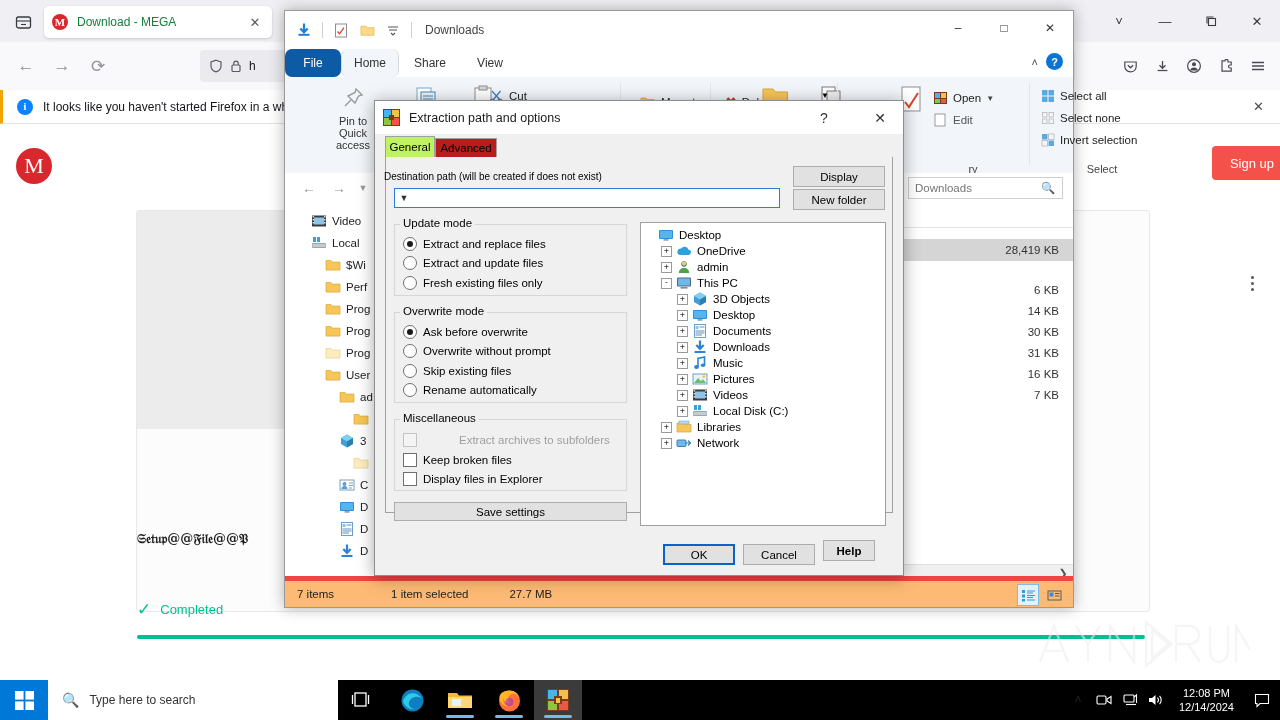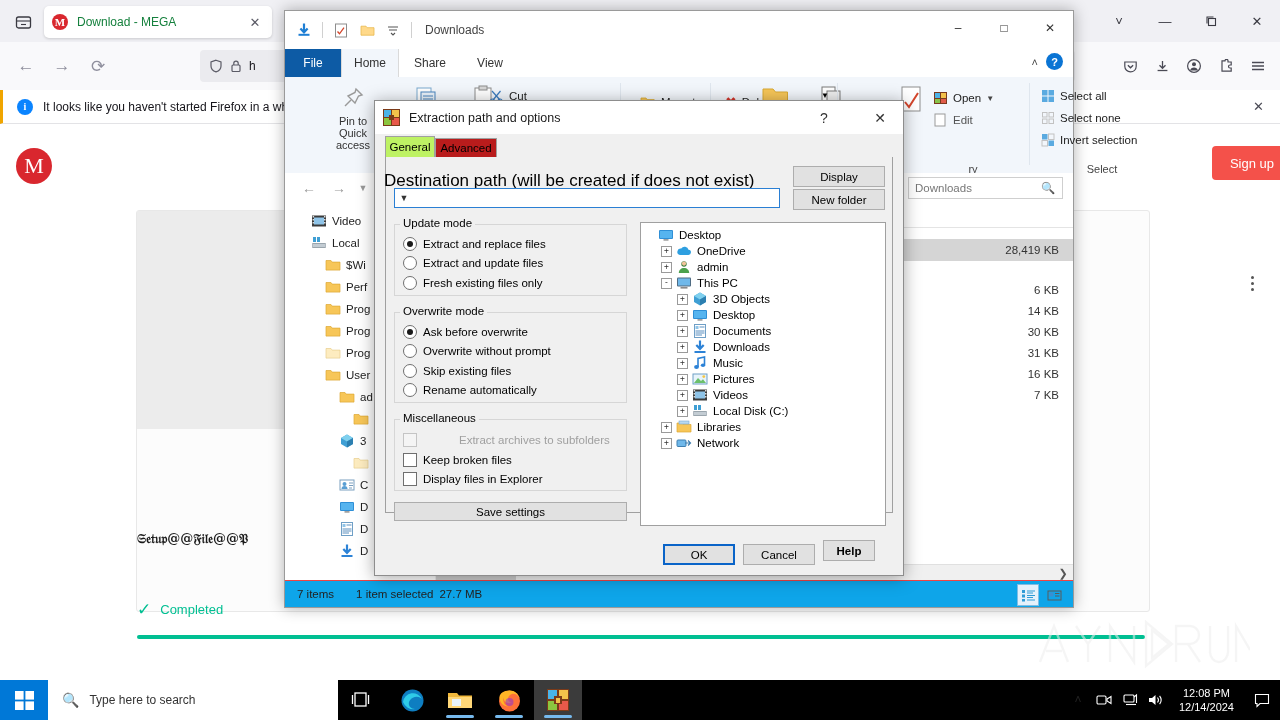--- a/index.html
+++ b/index.html
@@ -65,21 +65,21 @@
       border:1px solid #9a9a9a;box-shadow:0 0 14px rgba(0,0,0,.30);box-sizing:border-box;}
   #ex-title{position:absolute;left:0;top:0;width:788px;height:38px;background:#fff;}
   #ex-qat{position:absolute;left:8px;top:8px;height:22px;display:flex;align-items:center;gap:4px;}
   #ex-qat .qi{width:22px;height:22px;display:flex;align-items:center;justify-content:center;}
   .vsep{width:1px;height:16px;background:#d0d0d0;margin:0 3px;}
   #ex-path-title{position:absolute;left:140px;top:0;height:38px;display:flex;align-items:center;font-size:12px;color:#444;}
   #ex-wc{position:absolute;right:0;top:0;height:34px;display:flex;}
   #ex-wc .b{width:46px;height:34px;display:flex;align-items:center;justify-content:center;color:#333;font-size:12px;}
 
   #ex-tabs{position:absolute;left:0;top:38px;width:788px;height:28px;background:#fff;border-bottom:1px solid #dadada;}
-  .ex-tab{position:absolute;top:0;height:28px;display:flex;align-items:center;justify-content:center;font-size:12px;padding:0 14px;box-sizing:border-box;}
+  .ex-tab{position:absolute;top:0;height:28px;display:flex;align-items:center;justify-content:center;font-size:12px;padding:0 14px;box-sizing:border-box;border-radius:7px;}
   #ex-tab-file{left:0;width:56px;background:#0d5ba5;color:#fff;}
   #ex-tab-home{left:56px;width:58px;background:#f2f6fb;color:#333;border-left:1px solid #dadada;border-right:1px solid #dadada;}
   #ex-tab-share{left:114px;width:62px;color:#333;}
   #ex-tab-view{left:176px;width:58px;color:#333;}
   #ex-help{position:absolute;right:10px;top:4px;display:flex;align-items:center;gap:8px;}
   #ex-help .chev{color:#444;font-size:11px;}
   #ex-help .q{width:17px;height:17px;border-radius:50%;background:#0a74d4;color:#fff;font-size:11px;
       display:flex;align-items:center;justify-content:center;font-weight:bold;}
 
   #ex-ribbon{position:absolute;left:0;top:66px;width:788px;height:96px;background:#f2f6fb;border-bottom:1px solid #dadada;}
@@ -106,21 +106,21 @@
   #ex-colhdr{position:absolute;left:0;top:0;width:100%;height:24px;border-bottom:1px solid #e4e4e4;background:#fff;}
   .colh{position:absolute;top:0;height:24px;display:flex;align-items:center;font-size:11.5px;color:#444;padding-left:8px;box-sizing:border-box;}
   .frow{position:absolute;left:0;width:100%;height:22px;display:flex;align-items:center;font-size:11.5px;color:#222;}
   .frow .fsz{position:absolute;right:14px;color:#333;}
   .frow.sel{background:#d5d5d5;}
   .frow .fnm{padding-left:10px;}
   #ex-hscroll{position:absolute;left:0;bottom:0;width:100%;height:16px;background:#f0f0f0;border-top:1px solid #e0e0e0;}
   #ex-hthumb{position:absolute;left:0;top:1px;height:14px;background:#cdcdcd;}
   #ex-hright{position:absolute;right:2px;top:0;width:16px;height:16px;display:flex;align-items:center;justify-content:center;color:#555;font-size:11px;}
 
-  #ex-status{position:absolute;left:0;bottom:0;width:788px;height:26px;background:#0ea5e9;border-top:1px solid #ef4444;display:flex;align-items:center;}
+  #ex-status{position:absolute;left:0;bottom:0;width:788px;height:26px;background:#fdba74;border-top:5px solid #ef4444;display:flex;align-items:center;gap:35px;}
   #ex-status .s1{margin-left:12px;font-size:11.5px;color:#222;}
   #ex-status .s2{margin-left:22px;font-size:11.5px;color:#222;}
   #ex-viewbtns{position:absolute;right:8px;top:3px;display:flex;gap:4px;}
   #ex-viewbtns .vb{width:20px;height:20px;display:flex;align-items:center;justify-content:center;border:1px solid transparent;}
   #ex-viewbtns .vb.on{border-color:#7fbde4;background:#e4f1fb;}
 
   
   #dlg{position:absolute;left:374px;top:100px;width:530px;height:476px;background:#f0f0f0;
        border:1px solid #8d8d8d;box-shadow:0 2px 16px rgba(0,0,0,.35);box-sizing:border-box;}
   #dlg-title{position:absolute;left:0;top:0;width:528px;height:33px;background:#fff;display:flex;align-items:center;}
@@ -129,21 +129,21 @@
   #dlg-help{position:absolute;right:57px;top:0;width:44px;height:33px;display:flex;align-items:center;justify-content:center;font-size:14px;color:#333;}
   #dlg-close{position:absolute;right:0;top:0;width:46px;height:33px;display:flex;align-items:center;justify-content:center;font-size:14px;color:#333;}
 
   #dlg-tabs{position:absolute;left:10px;top:37px;width:508px;height:20px;}
   .dtab{position:absolute;top:0;height:20px;display:flex;align-items:center;justify-content:center;font-size:11.5px;
       border:1px solid #a0a0a0;box-sizing:border-box;}
   #dtab-gen{left:0;width:50px;background:#bef264;border-bottom-color:#f0f0f0;top:-2px;height:22px;}
   #dtab-adv{left:50px;width:62px;background:#b91c1c;border-bottom-color:#a0a0a0;}
   #dlg-page{position:absolute;left:10px;top:56px;width:508px;height:356px;background:#f0f0f0;border:1px solid #a0a0a0;border-top:none;box-sizing:border-box;}
 
-  #lbl-dest{position:absolute;left:384px;top:171px;font-size:17px;color:#000;}
+  #lbl-dest{position:absolute;left:384px;top:171px;font-size:10px;color:#000;}
   #path-combo{position:absolute;left:394px;top:188px;width:386px;height:20px;border:1px solid #2a7fd4;background:#fff;box-sizing:border-box;display:flex;align-items:center;}
   #path-text{flex:1;height:16px;margin:0 1px;background:#0a64c8;color:#fff;font-size:11.5px;display:flex;align-items:center;padding:0 2px;overflow:hidden;white-space:nowrap;font-family:"DejaVu Sans",sans-serif;}
   #path-arrow{width:18px;height:18px;display:flex;align-items:center;justify-content:center;font-size:9px;color:#333;}
   .btnstd{border:1px solid #adadad;background:#e1e1e1;display:flex;align-items:center;justify-content:center;font-size:11.5px;color:#000;box-sizing:border-box;}
   #btn-display{position:absolute;left:793px;top:166px;width:92px;height:21px;}
   #btn-newfolder{position:absolute;left:793px;top:189px;width:92px;height:21px;}
 
   .gbox{position:absolute;border:1px solid #d6d6d6;background:transparent;box-sizing:border-box;}
   .glbl{position:absolute;background:#f0f0f0;padding:0 3px;font-size:11.5px;color:#000;}
   .opt{position:absolute;display:flex;align-items:center;font-size:11.5px;color:#000;height:16px;}

